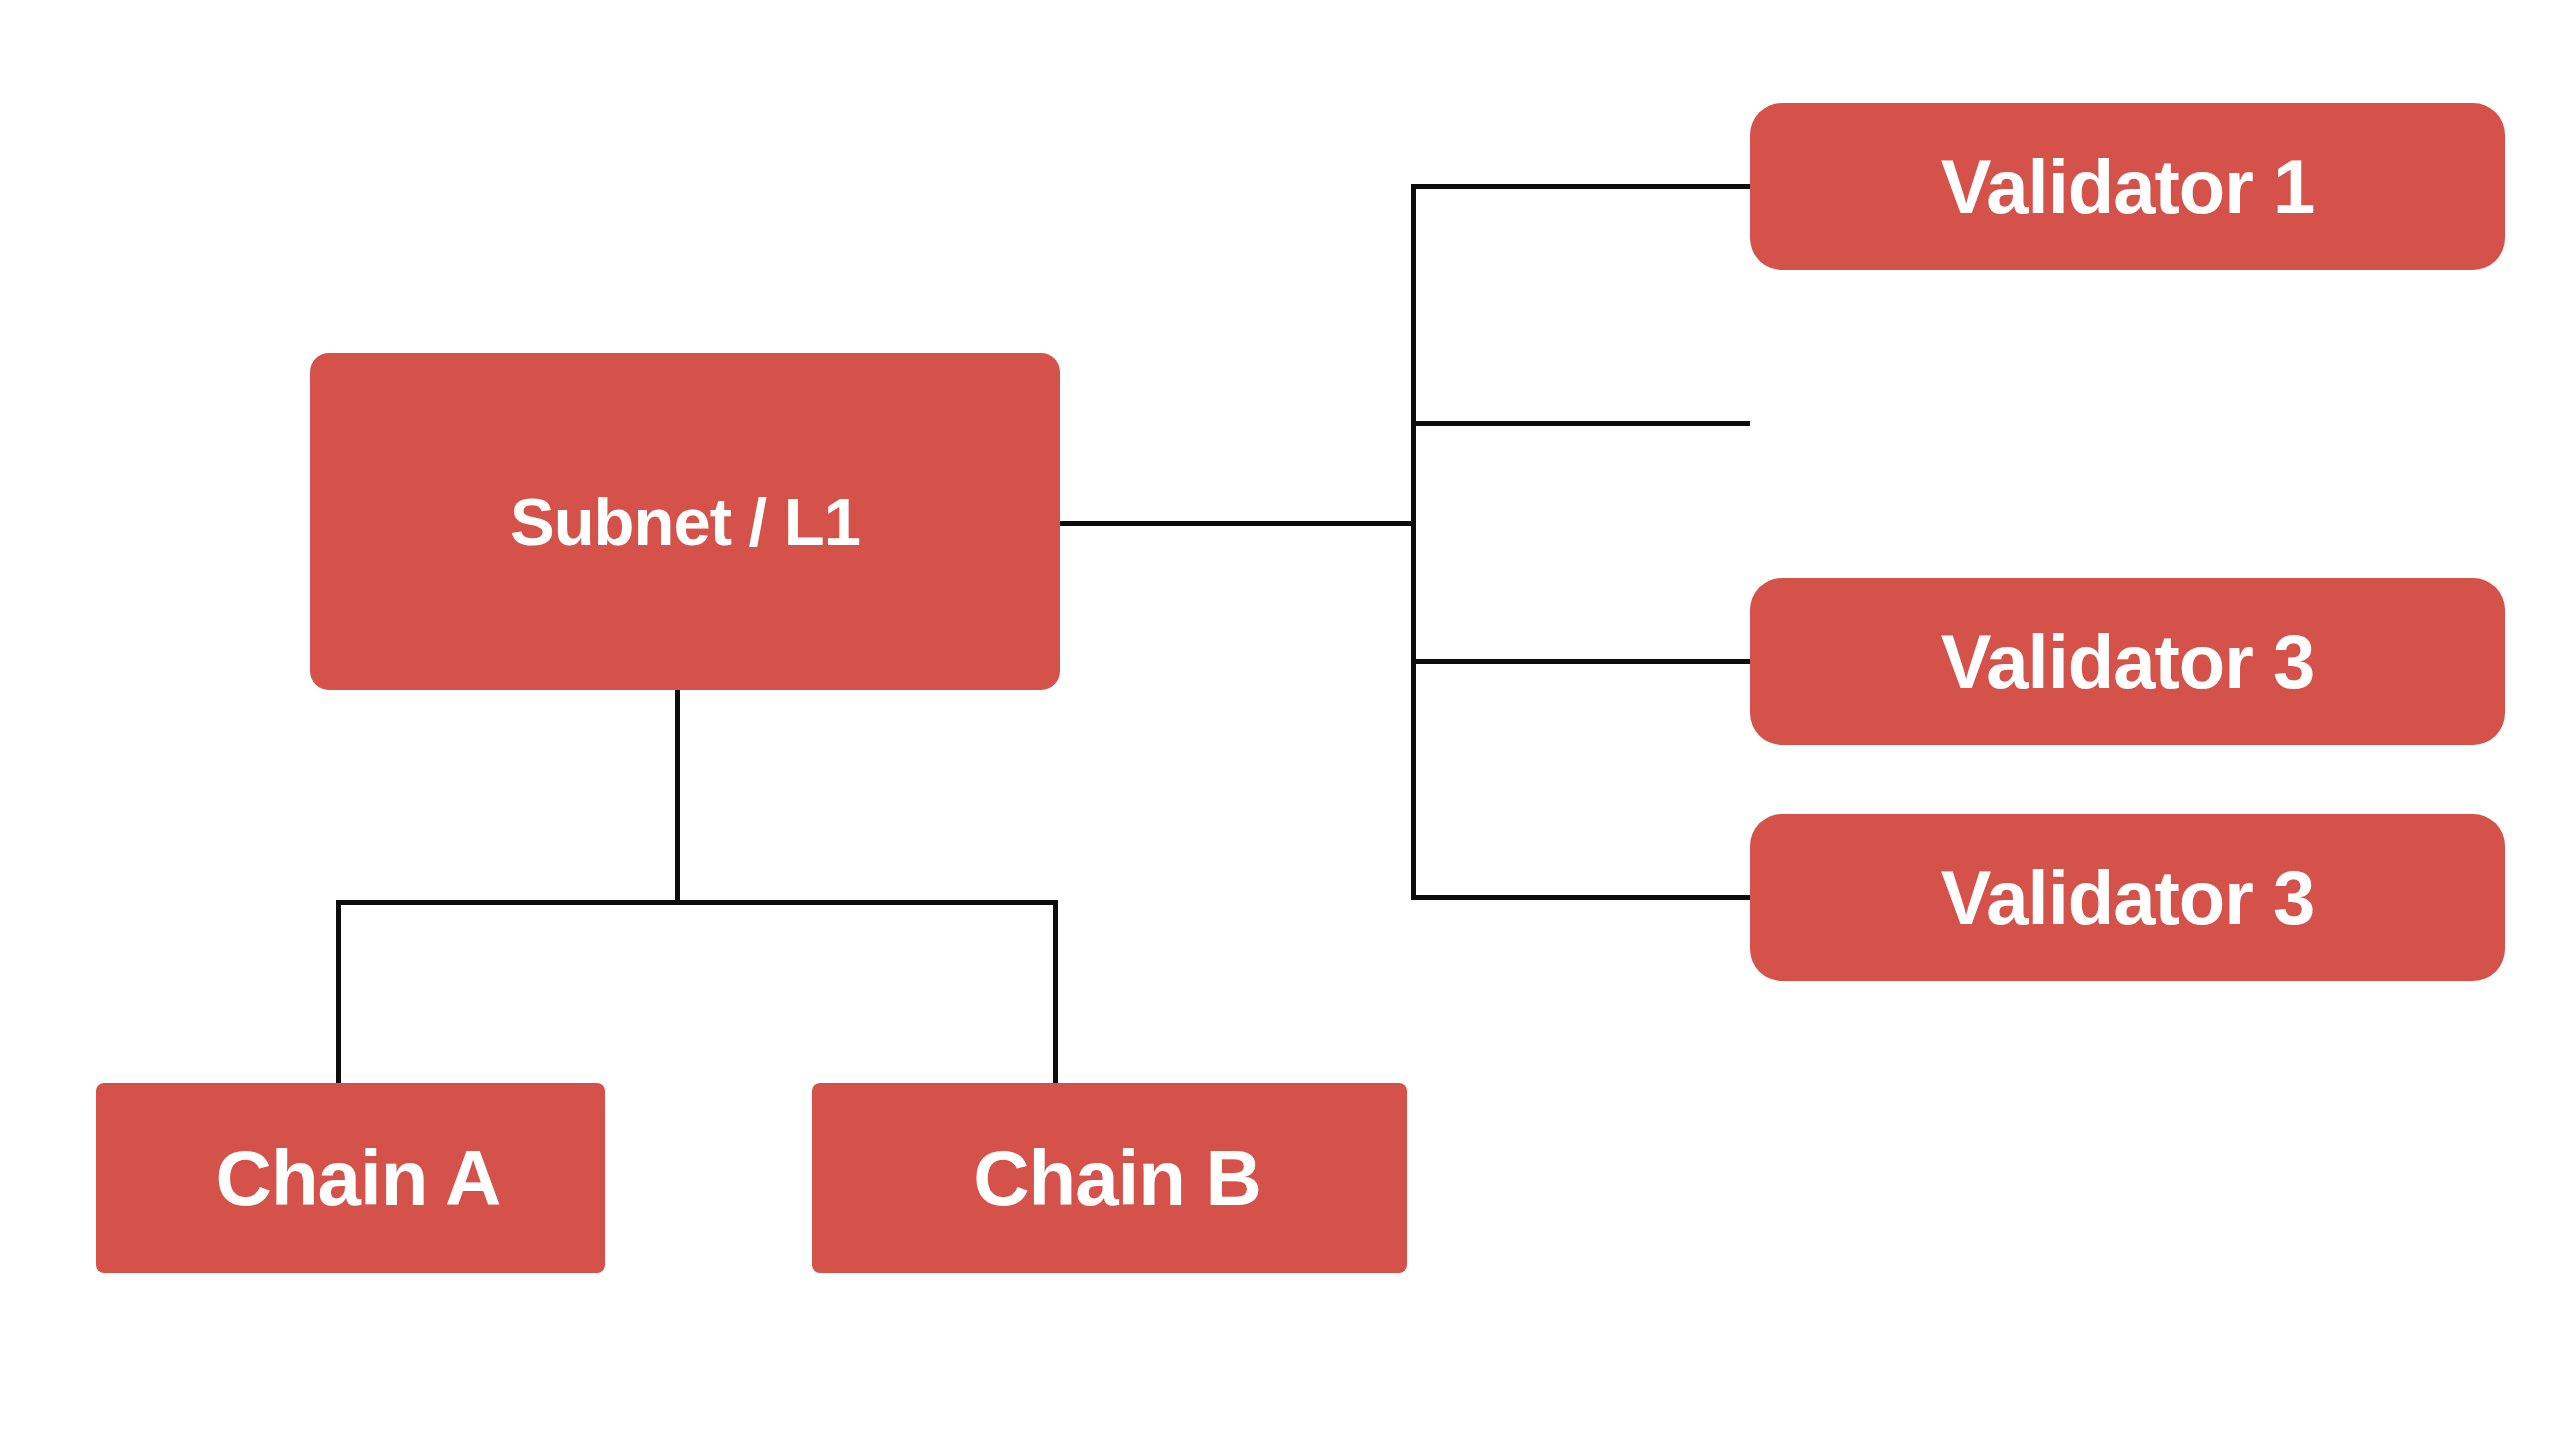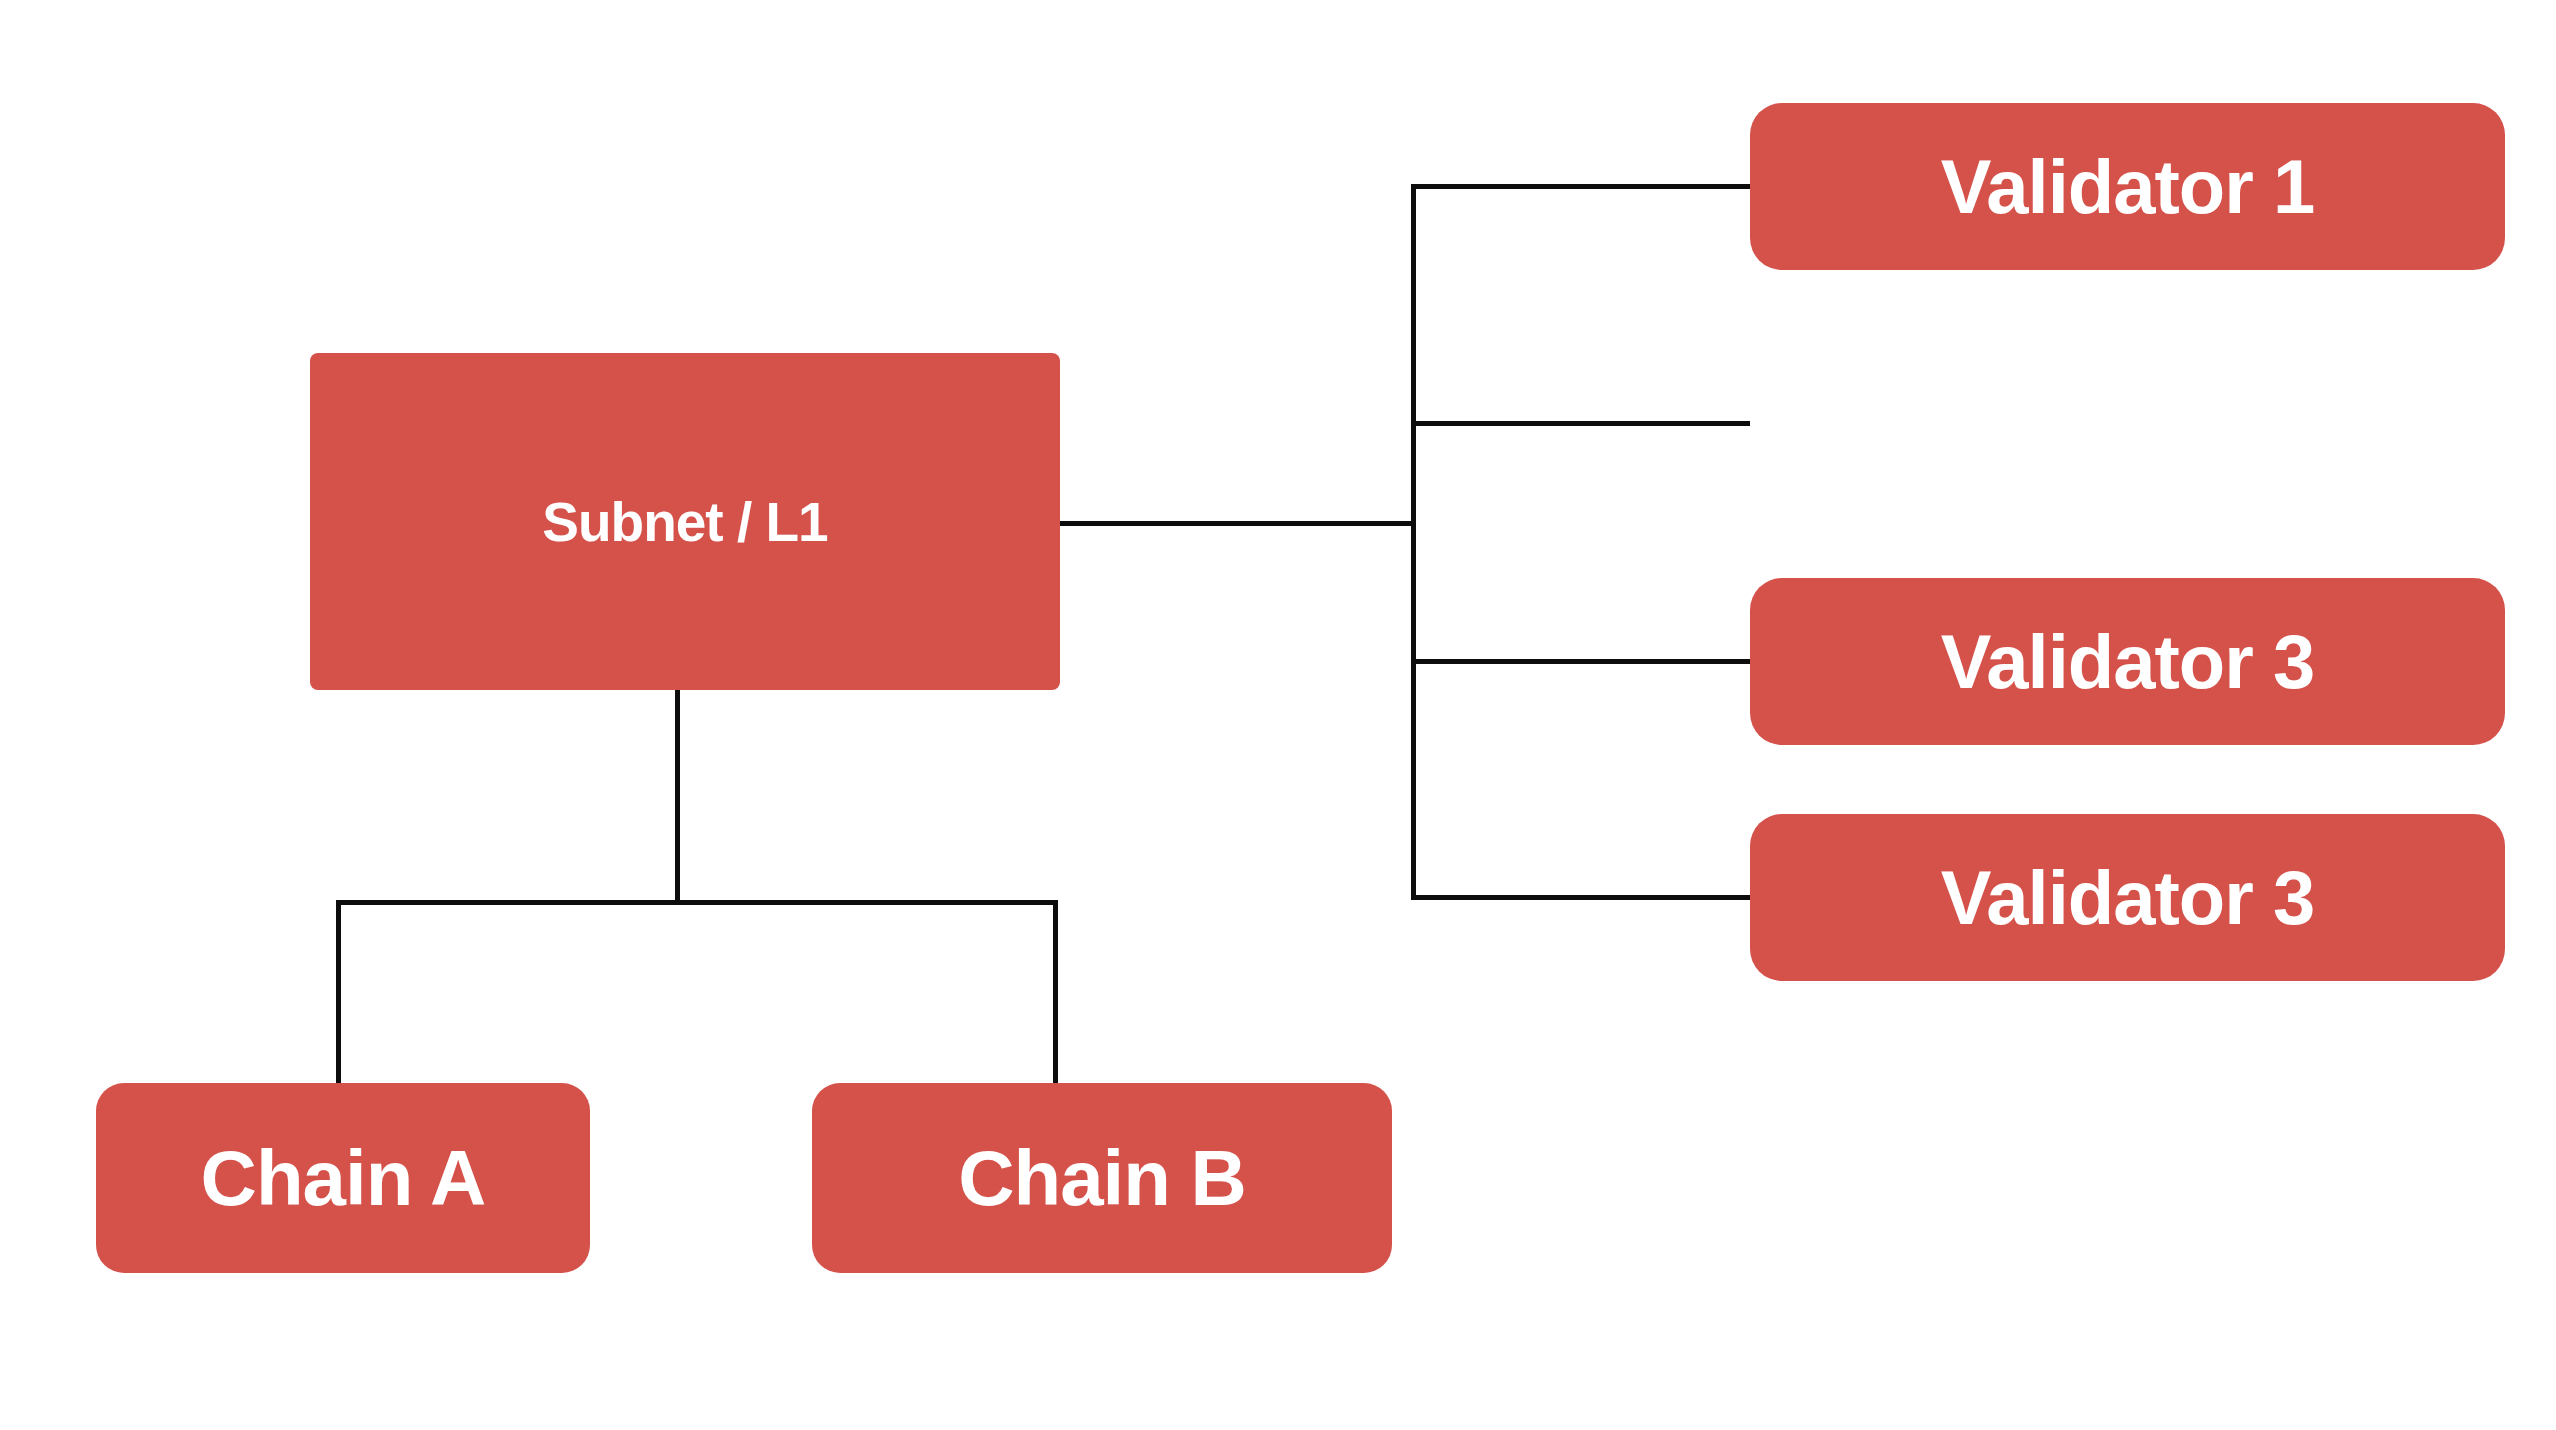--- a/index.html
+++ b/index.html
@@ -16,24 +16,24 @@
     color:var(--node-text,#ffffff);
     display:flex;align-items:center;justify-content:center;
     font-weight:700;
     letter-spacing:-1px;
     text-align:center;
     white-space:nowrap;
   }
   .line{position:absolute;background:var(--line,#0d0d0d);}
 
   
-  .node-subnet {left:310px; top:353px;  width:750px; height:337px; border-radius:8px; font-size:55px;}
+  .node-subnet {left:310px; top:353px;  width:750px; height:337px; border-radius:19px; font-size:67px;}
   .node-v      {left:1750px;            width:755px; height:167px; border-radius:32px; font-size:76px;}
   .node-v1{top:103px}.node-v2{top:340px}.node-v3{top:578px}.node-v4{top:814px}
-  .node-chain  {top:1083px;             width:494px; height:190px; border-radius:28px; font-size:78px;}
+  .node-chain  {top:1083px;             width:494px; height:190px; border-radius:8px; font-size:78px;padding-left:15px;}
   .node-chain-a{left:96px;}
   .node-chain-b{left:812px; width:580px;}
 
   
   .line-main  {left:1056px; top:521px; width:360px; height:5px;}
   .line-trunk {left:1411px; top:184px; width:5px;   height:716px;}
   .line-b1    {left:1413px; top:184px; width:337px; height:5px;}
   .line-b2    {left:1413px; top:421px; width:337px; height:5px;}
   .line-b3    {left:1413px; top:659px; width:337px; height:5px;}
   .line-b4    {left:1413px; top:895px; width:337px; height:5px;}

